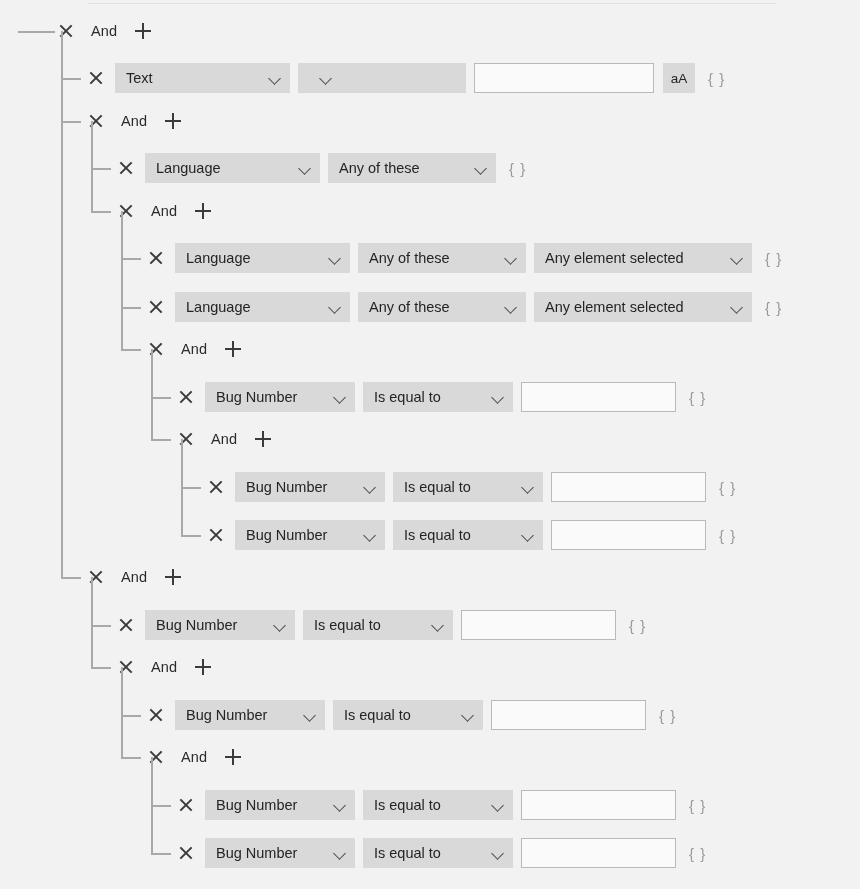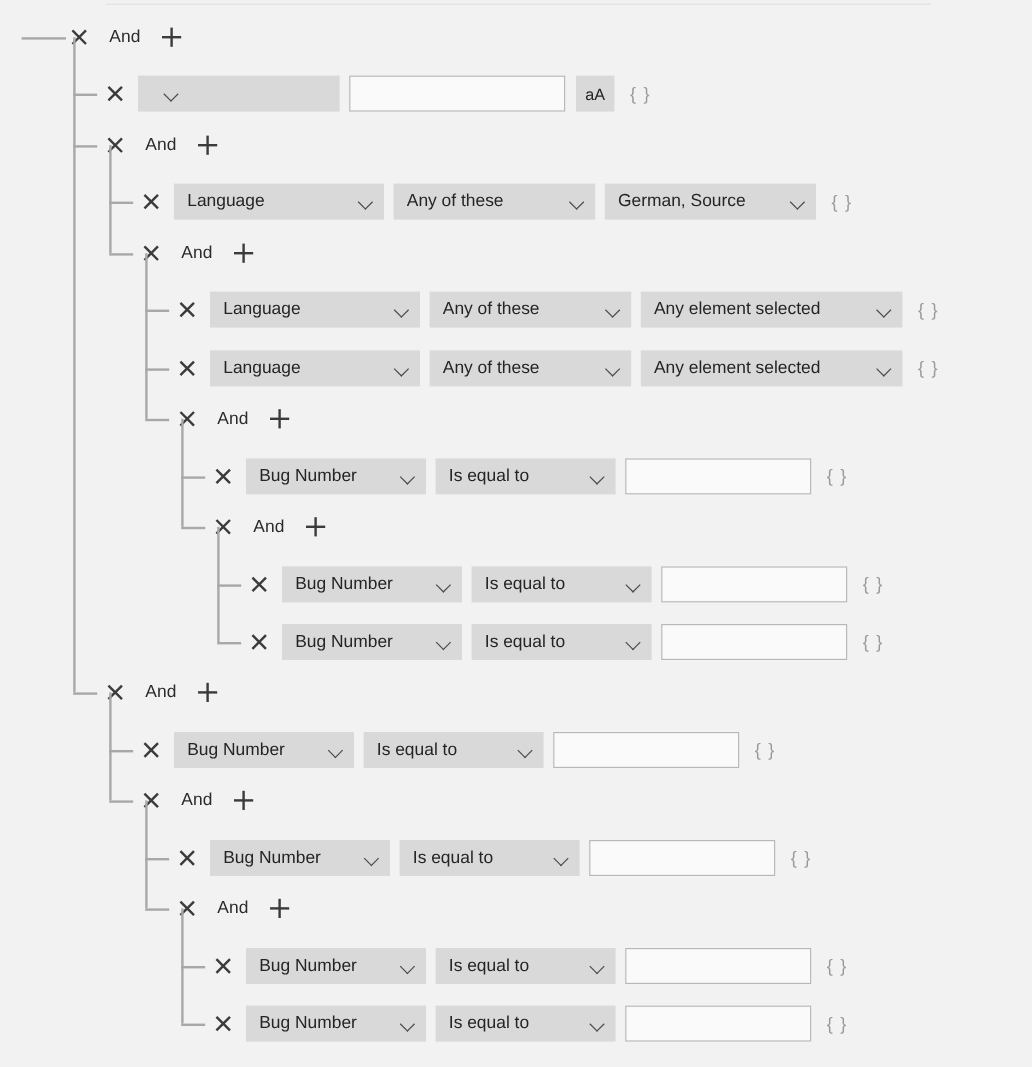--- a/index.html
+++ b/index.html
@@ -181,44 +181,44 @@
 
 <div id="top-divider"></div>
 <div id="tree-root">
     <div class="row" id="r0" style="top: 14px; left: 55px;">
       <div class="x-icon"></div>
       <span class="grp-label">And</span>
       <div class="plus-icon"></div>
     </div>
     <div class="row" id="r1" style="top: 61px; left: 85px;">
       <div class="x-icon"></div>
+      <div class="dd" style="width: 175px;">
+        <span class="dd-text">Text</span>
+        <span class="chev"></span>
+      </div>
       <div class="dd" style="width: 168px;">
         <span class="chev"></span>
       </div>
       <input type="text" class="txt" placeholder="" style="width: 180px;">
       <div class="aa-btn">aA</div>
       <span class="braces">{ }</span>
     </div>
     <div class="row" id="r2" style="top: 104px; left: 85px;">
       <div class="x-icon"></div>
       <span class="grp-label">And</span>
       <div class="plus-icon"></div>
     </div>
     <div class="row" id="r3" style="top: 151px; left: 115px;">
       <div class="x-icon"></div>
       <div class="dd" style="width: 175px;">
         <span class="dd-text">Language</span>
         <span class="chev"></span>
       </div>
       <div class="dd" style="width: 168px;">
         <span class="dd-text">Any of these</span>
-        <span class="chev"></span>
-      </div>
-      <div class="dd" style="width: 176px;">
-        <span class="dd-text">German, Source</span>
         <span class="chev"></span>
       </div>
       <span class="braces">{ }</span>
     </div>
     <div class="row" id="r4" style="top: 194px; left: 115px;">
       <div class="x-icon"></div>
       <span class="grp-label">And</span>
       <div class="plus-icon"></div>
     </div>
     <div class="row" id="r5" style="top: 241px; left: 145px;">

